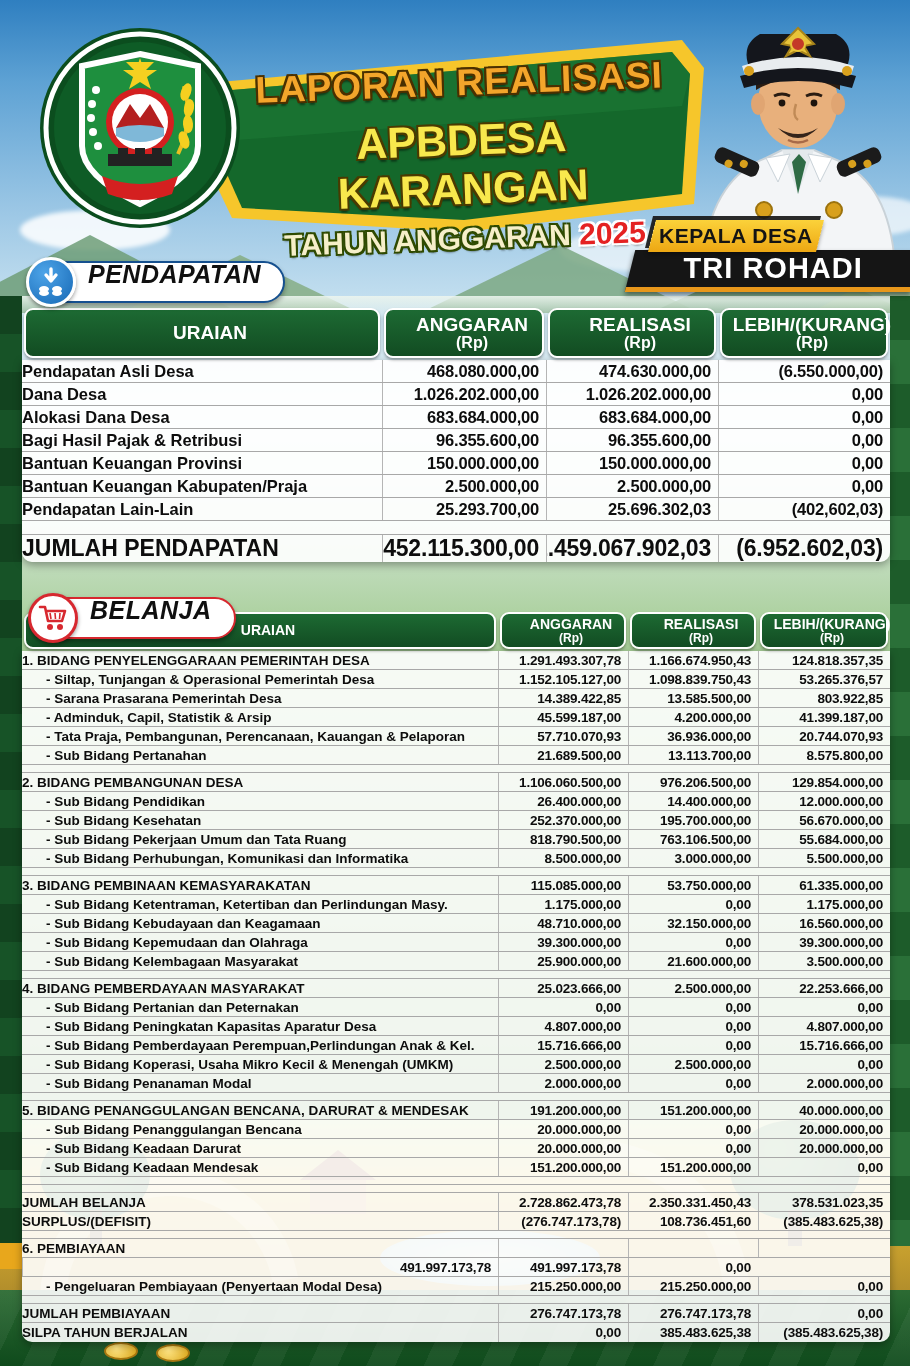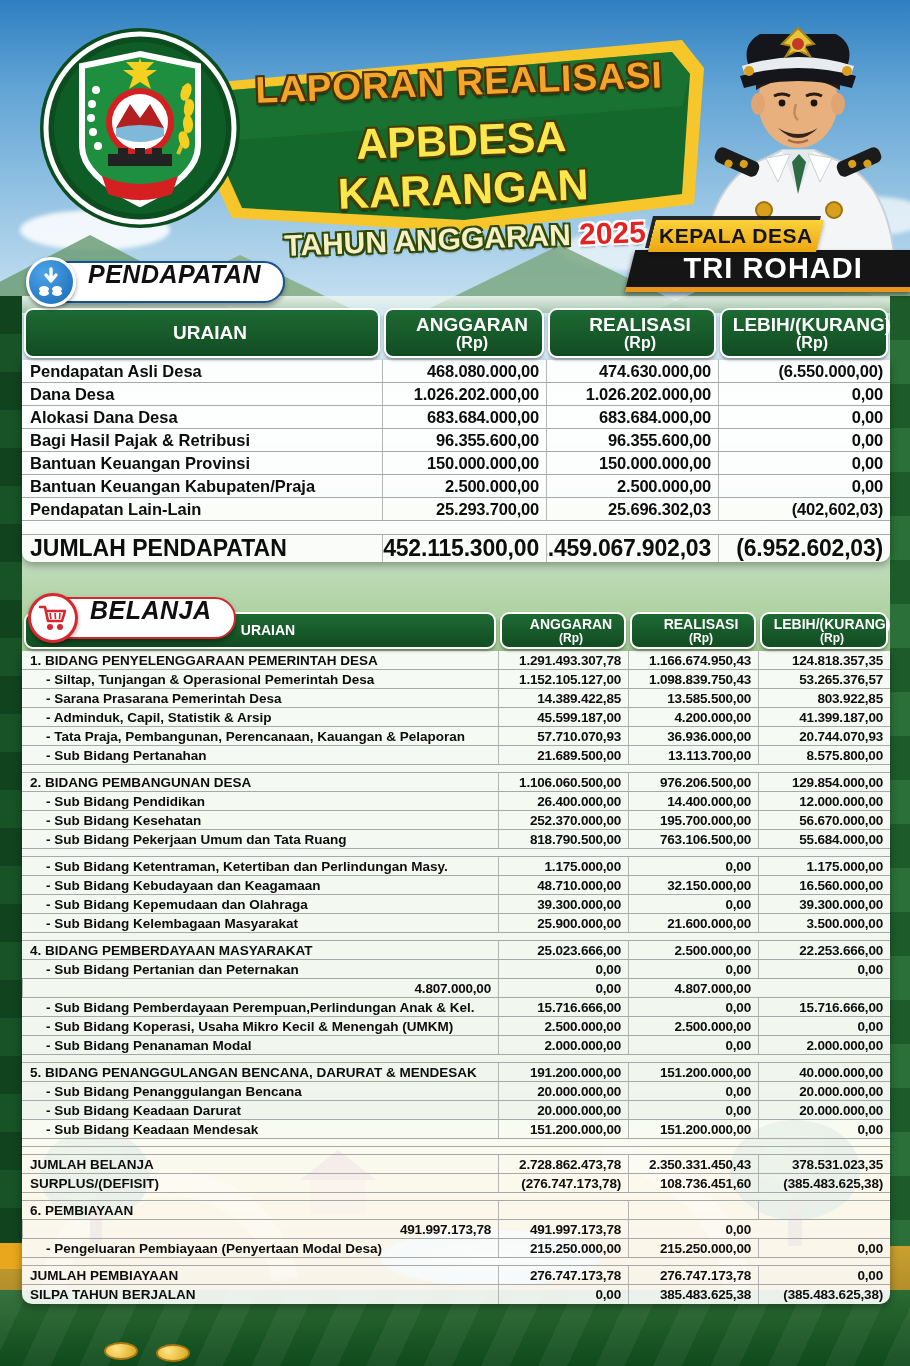--- a/index.html
+++ b/index.html
@@ -70,21 +70,21 @@
   .thead { display:grid; }
   .thead .hcell { background:linear-gradient(180deg,#1d6a33,#124c22); border:2px solid #fff; border-radius:9px;
       margin:0 2px; color:#fff; font-weight:700; text-align:center; display:flex; flex-direction:column;
       align-items:center; justify-content:center; line-height:1.05; box-shadow:0 2px 3px rgba(0,0,0,.35);padding-left:16px; }
   .tbody { margin-top:2px; background:rgba(255,255,255,.9); border-radius:0 0 10px 10px;
       box-shadow:0 3px 8px rgba(0,0,0,.35); overflow:hidden; }
   .trow { display:grid; border-bottom:1px solid #a8a8a8; }
   .trow:last-child { border-bottom:none; }
   .cell { overflow:hidden; white-space:nowrap; display:flex; align-items:center; color:#0d0d0d; font-weight:700; }
   .cell.num { justify-content:flex-end; padding-right:7px; letter-spacing:-.2px; }
-  .cell.lbl { padding-left:8px; }
+  .cell.lbl { }
   .c1,.c2,.c3 { border-left:1px solid #b5b5b5; }
 
   #tbl-pendapatan { top:308px; }
   #tbl-pendapatan .thead,#tbl-pendapatan .trow { grid-template-columns:360px 164px 172px 172px; }
   #tbl-pendapatan .thead .hcell { height:50px; font-size:19px; }
   #tbl-pendapatan .thead .hcell .unit { font-size:16px; }
   #tbl-pendapatan .trow { height:23px; font-size:16.5px; }
   #tbl-pendapatan .trow.spacer { height:14px; }
   #tbl-pendapatan .trow.total { height:27px; }
   #tbl-pendapatan .trow.total .cell { font-size:23px; }
@@ -394,21 +394,33 @@
           <div class="cell c1 num">252.370.000,00</div>
           <div class="cell c2 num">195.700.000,00</div>
           <div class="cell c3 num">56.670.000,00</div>
         </div>
         <div class="trow sub">
           <div class="cell c0 lbl">- Sub Bidang Pekerjaan Umum dan Tata Ruang</div>
           <div class="cell c1 num">818.790.500,00</div>
           <div class="cell c2 num">763.106.500,00</div>
           <div class="cell c3 num">55.684.000,00</div>
         </div>
-        <div class="trow spacer"></div>
+        <div class="trow sub">
+          <div class="cell c0 lbl">- Sub Bidang Perhubungan, Komunikasi dan Informatika</div>
+          <div class="cell c1 num">8.500.000,00</div>
+          <div class="cell c2 num">3.000.000,00</div>
+          <div class="cell c3 num">5.500.000,00</div>
+        </div>
+        <div class="trow spacer"></div>
+        <div class="trow section">
+          <div class="cell c0 lbl">3. BIDANG PEMBINAAN KEMASYARAKATAN</div>
+          <div class="cell c1 num">115.085.000,00</div>
+          <div class="cell c2 num">53.750.000,00</div>
+          <div class="cell c3 num">61.335.000,00</div>
+        </div>
         <div class="trow sub">
           <div class="cell c0 lbl">- Sub Bidang Ketentraman, Ketertiban dan Perlindungan Masy.</div>
           <div class="cell c1 num">1.175.000,00</div>
           <div class="cell c2 num">0,00</div>
           <div class="cell c3 num">1.175.000,00</div>
         </div>
         <div class="trow sub">
           <div class="cell c0 lbl">- Sub Bidang Kebudayaan dan Keagamaan</div>
           <div class="cell c1 num">48.710.000,00</div>
           <div class="cell c2 num">32.150.000,00</div>
@@ -433,20 +445,21 @@
           <div class="cell c2 num">2.500.000,00</div>
           <div class="cell c3 num">22.253.666,00</div>
         </div>
         <div class="trow sub">
           <div class="cell c0 lbl">- Sub Bidang Pertanian dan Peternakan</div>
           <div class="cell c1 num">0,00</div>
           <div class="cell c2 num">0,00</div>
           <div class="cell c3 num">0,00</div>
         </div>
         <div class="trow sub">
+          <div class="cell c0 lbl">- Sub Bidang Peningkatan Kapasitas Aparatur Desa</div>
           <div class="cell c1 num">4.807.000,00</div>
           <div class="cell c2 num">0,00</div>
           <div class="cell c3 num">4.807.000,00</div>
         </div>
         <div class="trow sub">
           <div class="cell c0 lbl">- Sub Bidang Pemberdayaan Perempuan,Perlindungan Anak &amp; Kel.</div>
           <div class="cell c1 num">15.716.666,00</div>
           <div class="cell c2 num">0,00</div>
           <div class="cell c3 num">15.716.666,00</div>
         </div>

